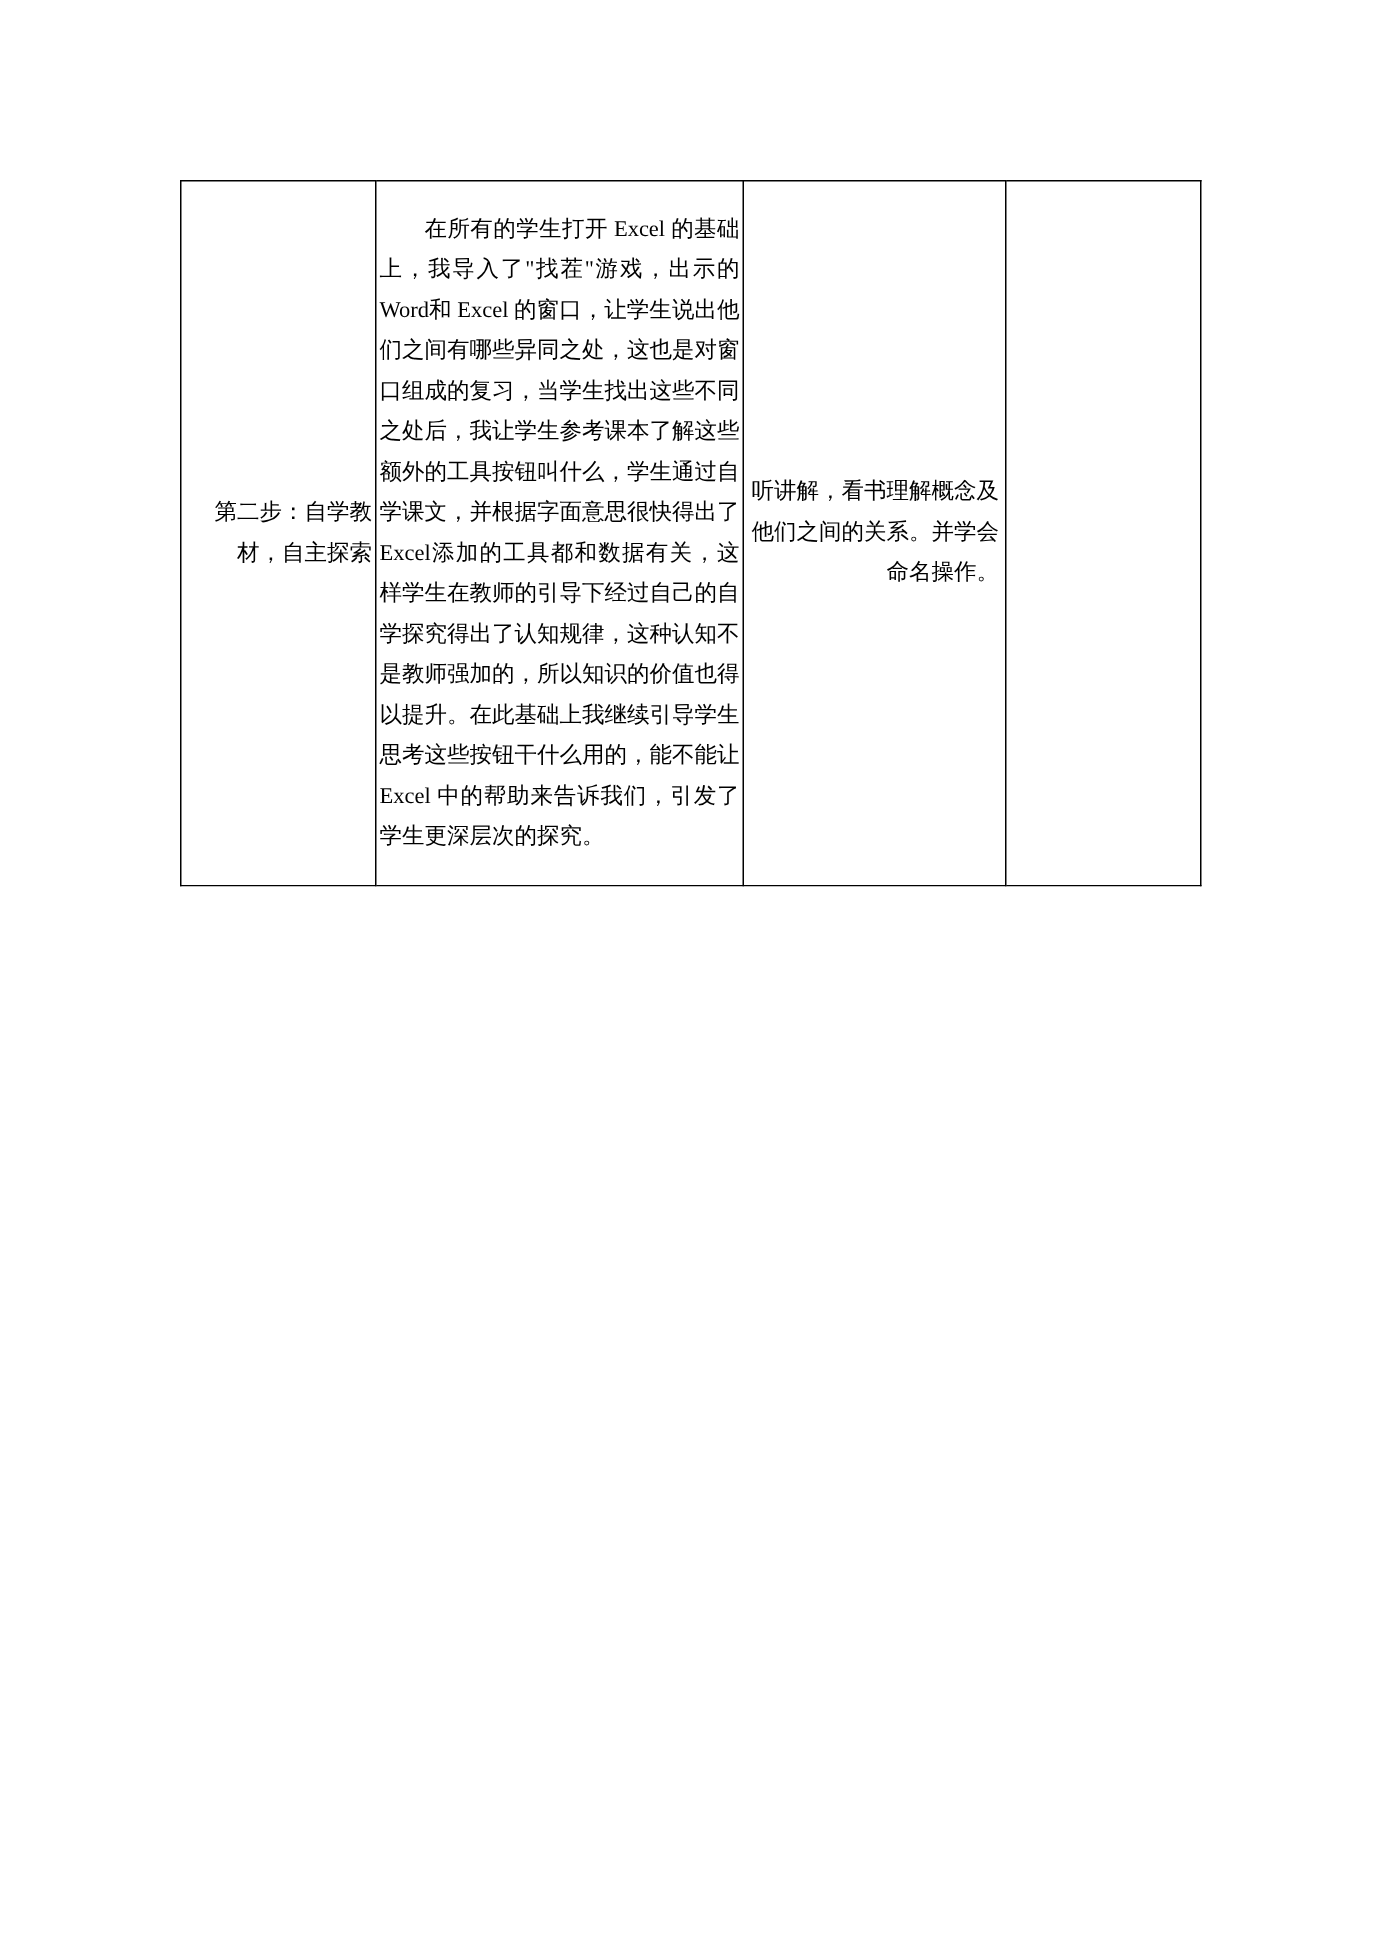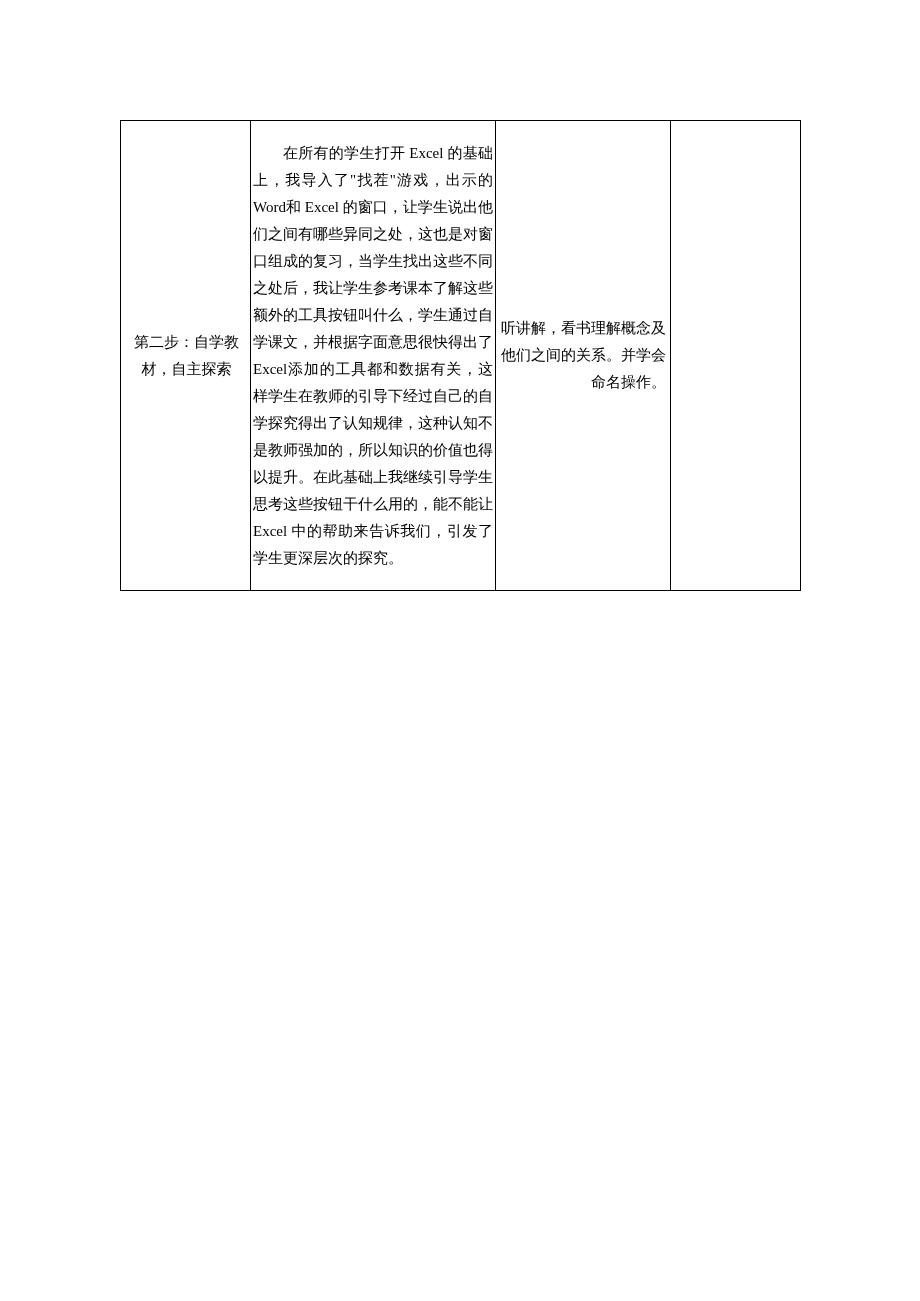--- a/index.html
+++ b/index.html
@@ -20,21 +20,21 @@
     td {
       border: 1px solid #000;
       padding: 4px 2px;
       vertical-align: middle;
       font-size: 15px;
       line-height: 1.8;
       color: #000;
     }
     td.col1 {
       width: 130px;
-      text-align: center;
+      text-align: right;
       padding-left: 4px;
     }
     td.col2 {
       width: 245px;
       text-align: left;
       text-align: justify;
       padding: 6px 2px;
     }
     td.col3 {
       width: 175px;

